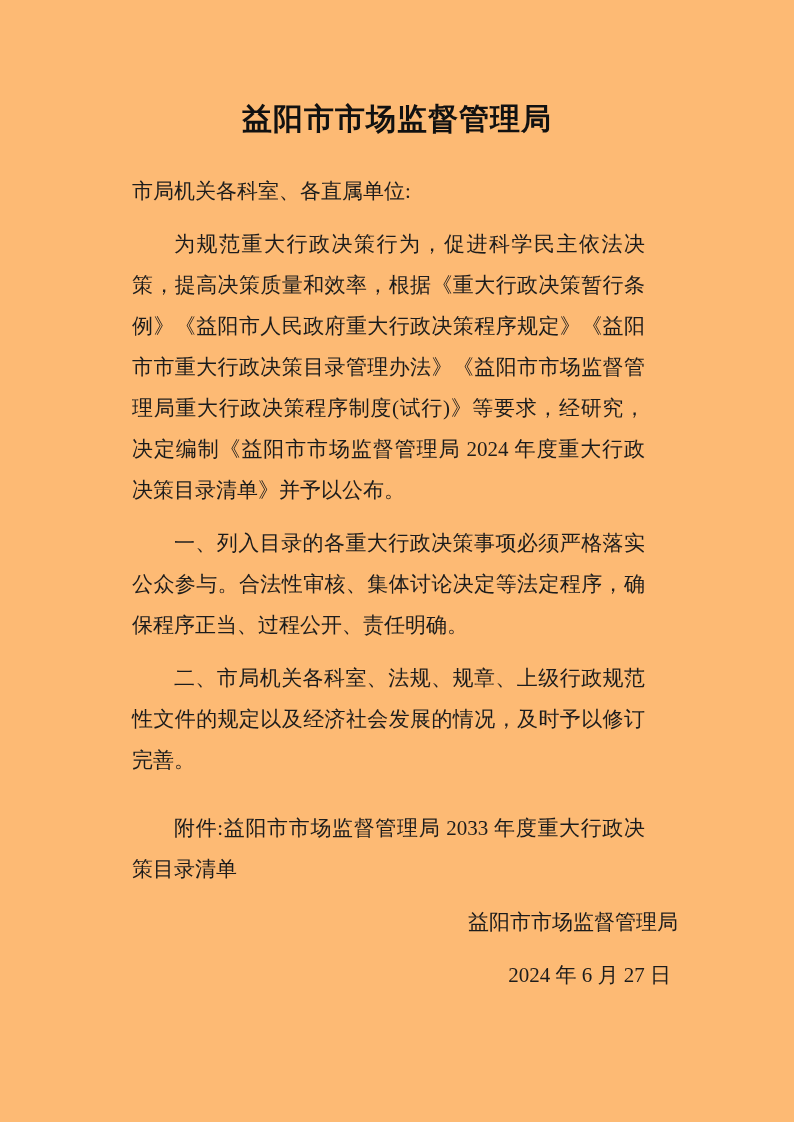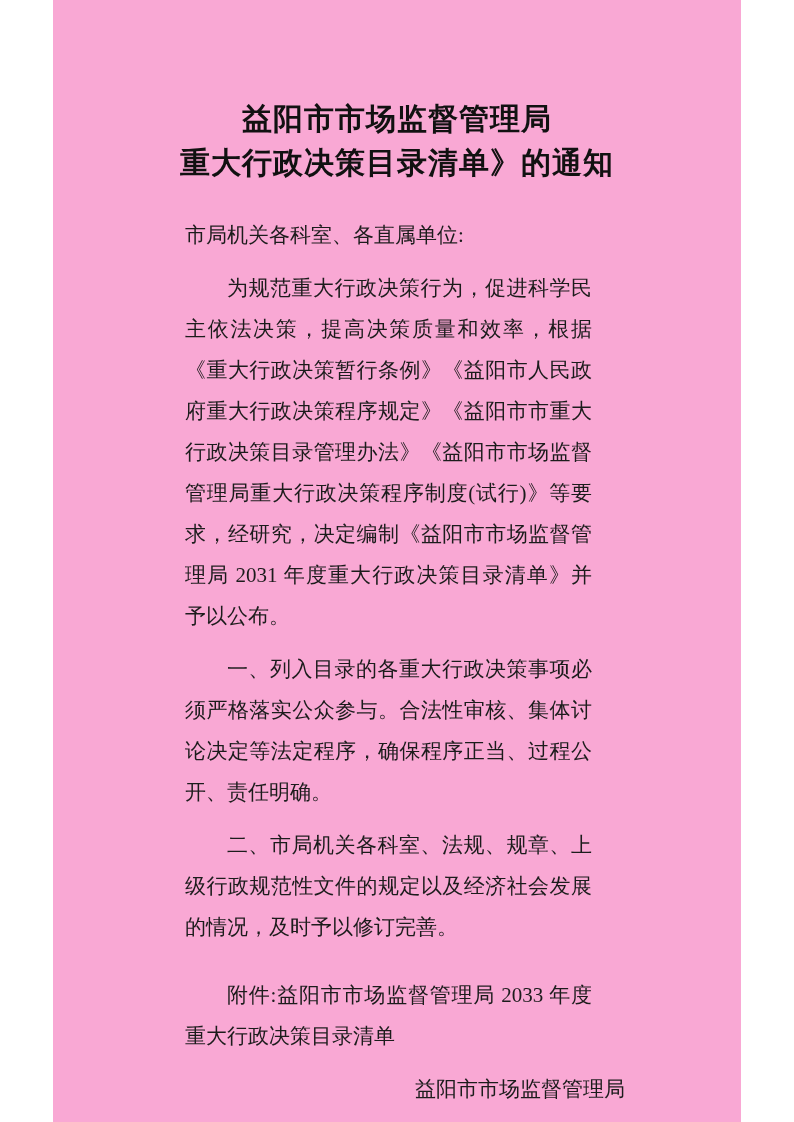--- a/index.html
+++ b/index.html
@@ -2,24 +2,24 @@
 <html><head>
 <meta charset="utf-8">
 <style>
   html, body {
     margin: 0;
     padding: 0;
     background: #ffffff;
   }
   .page {
     position: relative;
-    width: 688px;
+    width: 794px;
     height: 1122px;
     margin: 0 auto;
-    background: #f9a8d4;
+    background: #fdba74;
     color: #1c1c1c;
     overflow: hidden;
     box-sizing: border-box;
   }
   .title-block {
     margin-top: 97px;
     text-align: center;
     font-family: "Liberation Sans", "DejaVu Sans", sans-serif;
     font-weight: 700;
     font-size: 30px;
@@ -60,27 +60,26 @@
     margin-right: -14px !important;
   }
 </style>
 </head>
 <body>
 
 <div class="page">
 
   <div class="title-block">
     <div>益阳市市场监督管理局</div>
-    <div>重大行政决策目录清单》的通知</div>
   </div>
 
   <div class="doc-body">
     <p class="salutation">市局机关各科室、各直属单位:</p>
 
-    <p class="para">为规范重大行政决策行为，促进科学民主依法决策，提高决策质量和效率，根据《重大行政决策暂行条例》《益阳市人民政府重大行政决策程序规定》《益阳市市重大行政决策目录管理办法》《益阳市市场监督管理局重大行政决策程序制度(试行)》等要求，经研究，决定编制《益阳市市场监督管理局 2031 年度重大行政决策目录清单》并予以公布。</p>
+    <p class="para">为规范重大行政决策行为，促进科学民主依法决策，提高决策质量和效率，根据《重大行政决策暂行条例》《益阳市人民政府重大行政决策程序规定》《益阳市市重大行政决策目录管理办法》《益阳市市场监督管理局重大行政决策程序制度(试行)》等要求，经研究，决定编制《益阳市市场监督管理局 2024 年度重大行政决策目录清单》并予以公布。</p>
 
     <p class="para">一、列入目录的各重大行政决策事项必须严格落实公众参与。合法性审核、集体讨论决定等法定程序，确保程序正当、过程公开、责任明确。</p>
 
     <p class="para">二、市局机关各科室、法规、规章、上级行政规范性文件的规定以及经济社会发展的情况，及时予以修订完善。</p>
 
 
     <p class="para attachment">附件:益阳市市场监督管理局 2033 年度重大行政决策目录清单</p>
 
     <p class="sign-line">益阳市市场监督管理局</p>
 

